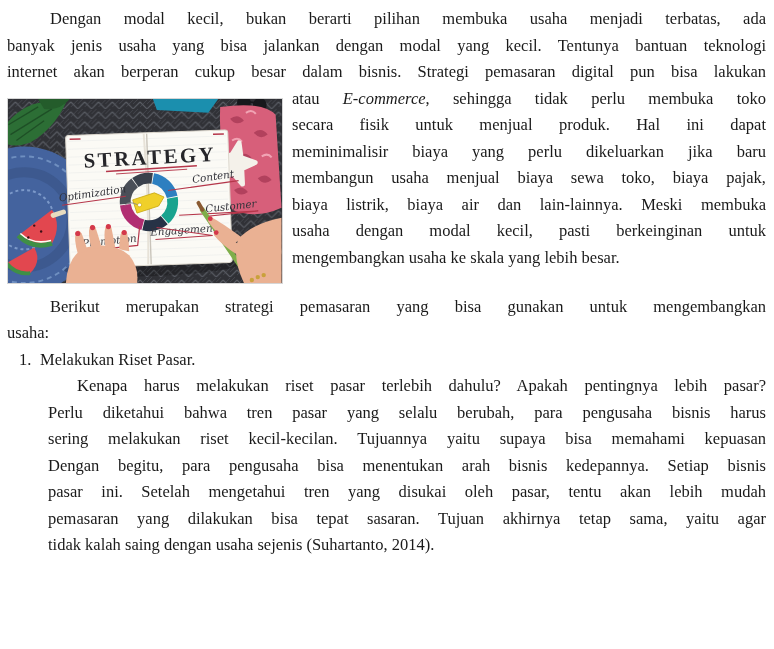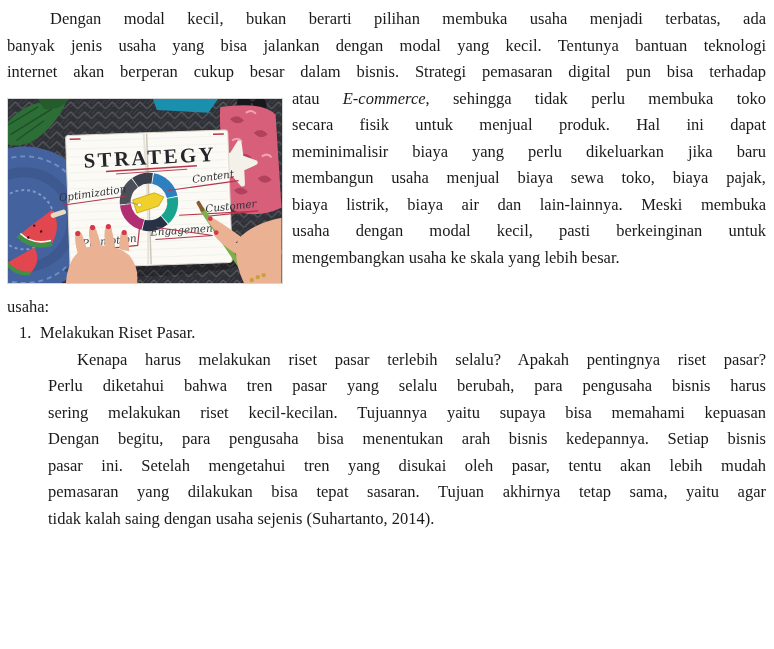--- a/index.html
+++ b/index.html
@@ -37,21 +37,21 @@
   .sub-para { margin-left:41px; }
 </style>
 </head>
 <body>
 
 <div class="page">
 
   <div class="para">
       <div class="tl" style="text-indent: 43px;"><span>Dengan modal kecil, bukan berarti pilihan membuka usaha menjadi terbatas, ada</span></div>
       <div class="tl"><span>banyak jenis usaha yang bisa jalankan dengan modal yang kecil. Tentunya bantuan teknologi</span></div>
-      <div class="tl"><span>internet akan berperan cukup besar dalam bisnis. Strategi pemasaran digital pun bisa terhadap</span></div>
+      <div class="tl"><span>internet akan berperan cukup besar dalam bisnis. Strategi pemasaran digital pun bisa lakukan</span></div>
     </div>
 
   <div class="wrap-region">
     <div class="photo-fig">
       <svg viewBox="0 0 276 186" xmlns="http://www.w3.org/2000/svg">
         <defs>
           <pattern id="hb" width="14" height="10" patternUnits="userSpaceOnUse">
             <rect width="14" height="10" fill="#303136"></rect>
             <path d="M0,10 L7,3 M7,3 L14,10" stroke="#7e838c" stroke-width="1.1" fill="none" opacity="0.55"></path>
             <path d="M0,5 L7,-2 M7,8 L14,1" stroke="#5a5e66" stroke-width="1" fill="none" opacity="0.5"></path>
@@ -198,29 +198,30 @@
         <div class="tl"><span>secara fisik untuk menjual produk. Hal ini dapat</span></div>
         <div class="tl"><span>meminimalisir biaya yang perlu dikeluarkan jika baru</span></div>
         <div class="tl"><span>membangun usaha menjual biaya sewa toko, biaya pajak,</span></div>
         <div class="tl"><span>biaya listrik, biaya air dan lain-lainnya. Meski membuka</span></div>
         <div class="tl"><span>usaha dengan modal kecil, pasti berkeinginan untuk</span></div>
         <div class="tl tl-last"><span>mengembangkan usaha ke skala yang lebih besar.</span></div>
       </div>
   </div>
 
   <div class="para para-lead">
+      <div class="tl" style="text-indent: 43px;"><span>Berikut merupakan strategi pemasaran yang bisa gunakan untuk mengembangkan</span></div>
       <div class="tl tl-last"><span>usaha:</span></div>
     </div>
 
   <div class="list-head">
     <span class="list-num">1.</span><span>Melakukan Riset Pasar.</span>
   </div>
 
   <div class="para sub-para">
-      <div class="tl" style="text-indent: 29px;"><span>Kenapa harus melakukan riset pasar terlebih selalu? Apakah pentingnya riset pasar?</span></div>
+      <div class="tl" style="text-indent: 29px;"><span>Kenapa harus melakukan riset pasar terlebih dahulu? Apakah pentingnya lebih pasar?</span></div>
       <div class="tl"><span>Perlu diketahui bahwa tren pasar yang selalu berubah, para pengusaha bisnis harus</span></div>
       <div class="tl"><span>sering melakukan riset kecil-kecilan. Tujuannya yaitu supaya bisa memahami kepuasan</span></div>
       <div class="tl"><span>Dengan begitu, para pengusaha bisa menentukan arah bisnis kedepannya. Setiap bisnis</span></div>
       <div class="tl"><span>pasar ini. Setelah mengetahui tren yang disukai oleh pasar, tentu akan lebih mudah</span></div>
       <div class="tl"><span>pemasaran yang dilakukan bisa tepat sasaran. Tujuan akhirnya tetap sama, yaitu agar</span></div>
       <div class="tl tl-last"><span>tidak kalah saing dengan usaha sejenis (Suhartanto, 2014).</span></div>
     </div>
 
 </div>
 

